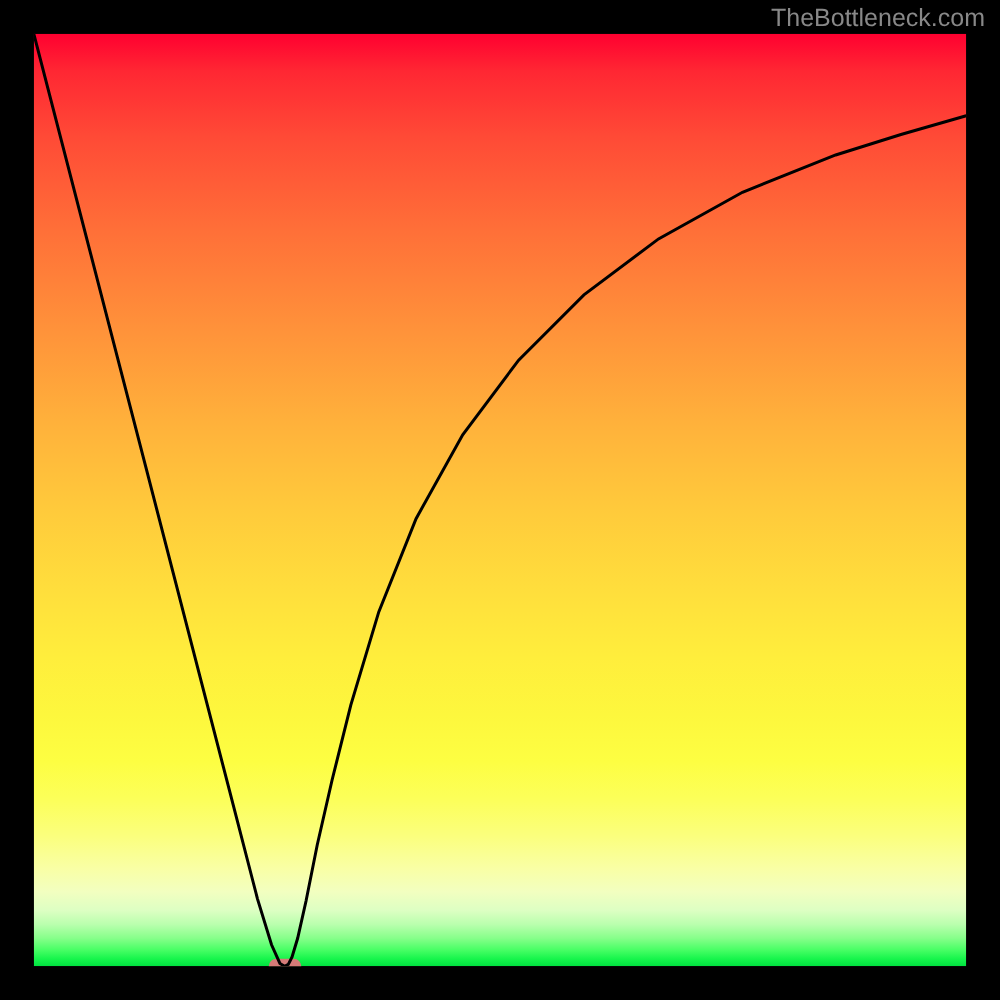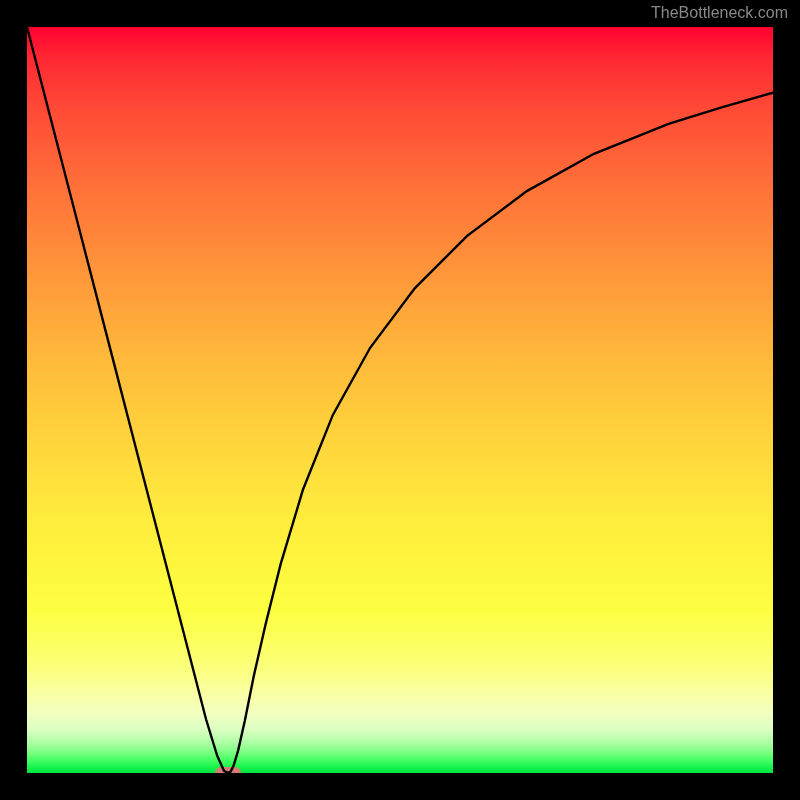--- a/index.html
+++ b/index.html
@@ -12,21 +12,21 @@
     width: 800px;
     height: 800px;
     background: #000;
   }
   .watermark {
     position: absolute;
     top: 4px;
     right: 12px;
     color: #888;
     font-family: Arial, Helvetica, sans-serif;
-    font-size: 16px;
+    font-size: 20px;
     font-weight: 500;
     z-index: 10;
   }
   .plot-area {
     position: absolute;
     left: 27px;
     top: 27px;
     width: 746px;
     height: 746px;
     overflow: hidden;

